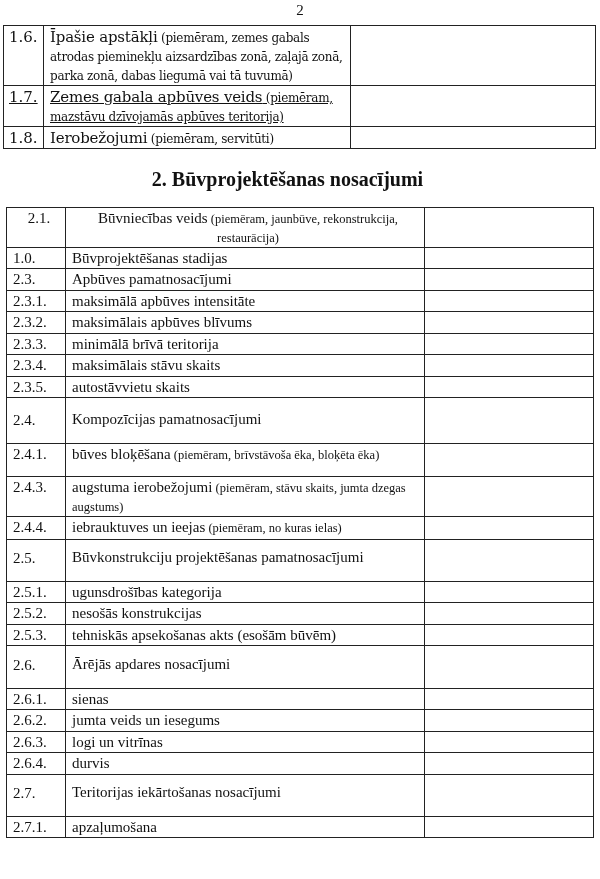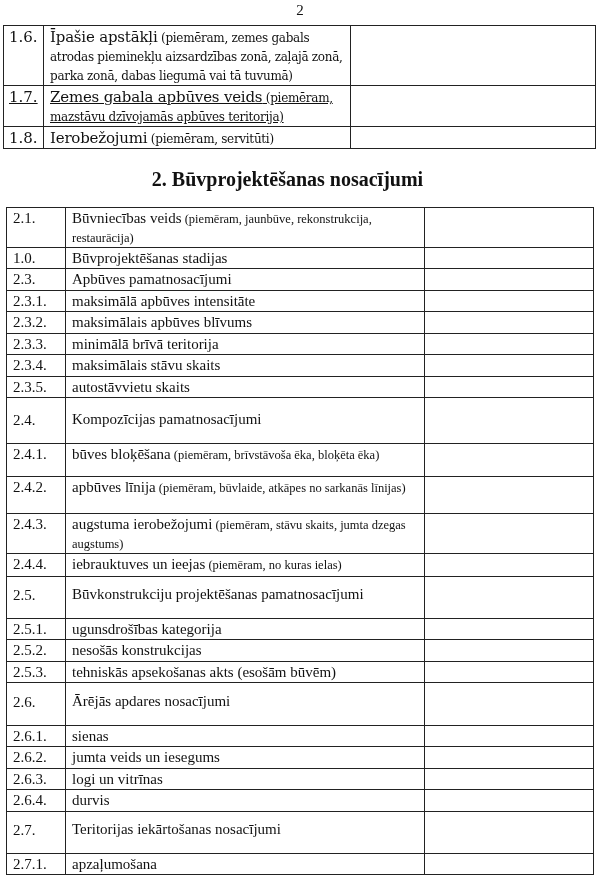--- a/index.html
+++ b/index.html
@@ -45,21 +45,21 @@
         <td class="txt"><span class="main">Ierobežojumi</span><span class="sub"> (piemēram, servitūti)</span></td>
         <td class="val"></td>
       </tr>
     </tbody>
 </table>
 
 <div class="title">2. Būvprojektēšanas nosacījumi</div>
 
 <table class="t2">
   <tbody id="t2body">
-      <tr style="height: 38px;">
+      <tr style="height: 38px; text-align: center;">
         <td class="num">2.1.</td>
         <td class="txt"><span class="main">Būvniecības veids</span><span class="sub"> (piemēram, jaunbūve, rekonstrukcija, restaurācija)</span></td>
         <td class="val"></td>
       </tr>
       <tr style="height: 21px;">
         <td class="num">1.0.</td>
         <td class="txt"><span class="main">Būvprojektēšanas stadijas</span><span class="sub"></span></td>
         <td class="val"></td>
       </tr>
       <tr style="height: 22px;">
@@ -93,25 +93,20 @@
         <td class="val"></td>
       </tr>
       <tr class="gap" style="height: 46px;">
         <td class="num">2.4.</td>
         <td class="txt"><span class="main">Kompozīcijas pamatnosacījumi</span><span class="sub"></span></td>
         <td class="val"></td>
       </tr>
       <tr style="height: 33px;">
         <td class="num">2.4.1.</td>
         <td class="txt"><span class="main">būves bloķēšana</span><span class="sub"> (piemēram, brīvstāvoša ēka, bloķēta ēka)</span></td>
-        <td class="val"></td>
-      </tr>
-      <tr style="height: 37px;">
-        <td class="num">2.4.2.</td>
-        <td class="txt"><span class="main">apbūves līnija</span><span class="sub"> (piemēram, būvlaide, atkāpes no sarkanās līnijas)</span></td>
         <td class="val"></td>
       </tr>
       <tr style="height: 40px;">
         <td class="num">2.4.3.</td>
         <td class="txt"><span class="main">augstuma ierobežojumi</span><span class="sub"> (piemēram, stāvu skaits, jumta dzegas augstums)</span></td>
         <td class="val"></td>
       </tr>
       <tr style="height: 23px;">
         <td class="num">2.4.4.</td>
         <td class="txt"><span class="main">iebrauktuves un ieejas</span><span class="sub"> (piemēram, no kuras ielas)</span></td>

